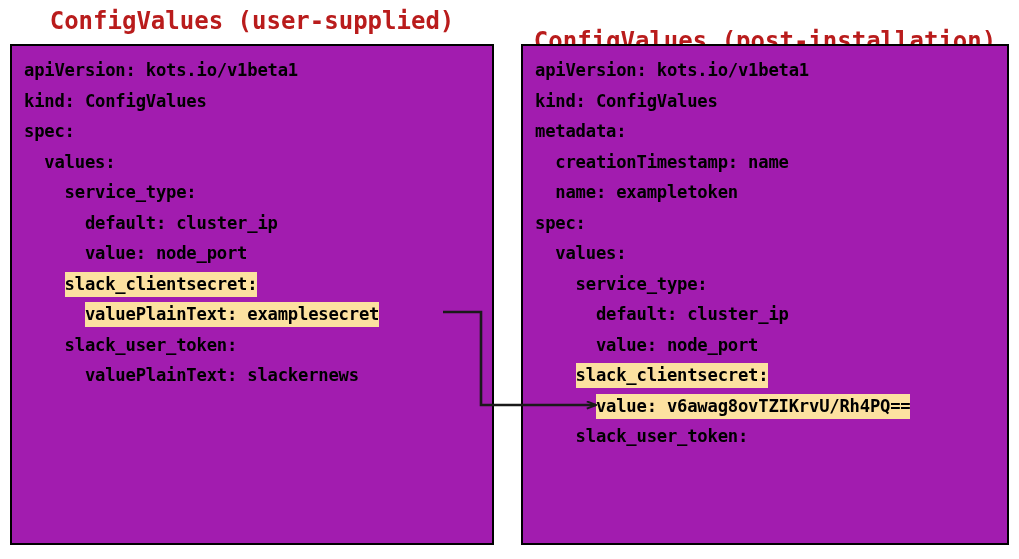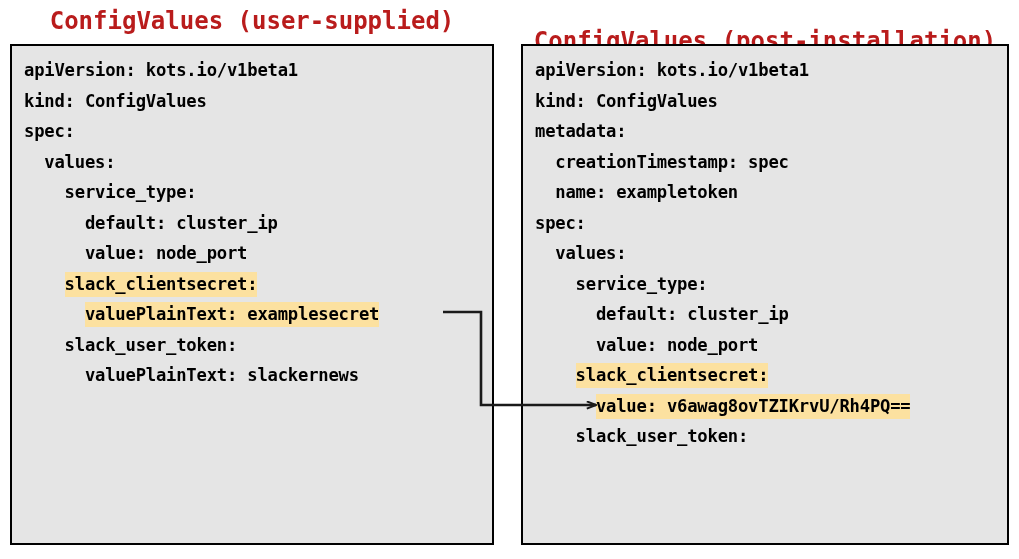--- a/index.html
+++ b/index.html
@@ -36,21 +36,21 @@
   }
   #title-left  { left: 10px;  width: 484px; }
   #title-right { left: 521px; width: 488px; margin-top: 20px; }
 
   
   .panel {
     position: absolute;
     top: 44px;
     height: 501px;
     box-sizing: border-box;
-    background: #e5e5e5;
+    background: #a21caf;
     border: 2px solid #000000;
     overflow: hidden;
   }
   #panel-left  { left: 10px;  width: 484px; }
   #panel-right { left: 521px; width: 488px; }
 
   .code-block {
     position: absolute;
     top: 9px;
     left: 12px;
@@ -109,21 +109,21 @@
       </div>
   </div>
 
   <div class="panel-title" id="title-right">ConfigValues (post-installation)</div>
 
   <div class="panel" id="panel-right">
     <div class="code-block" id="code-right">
         <div class="code-line"><span class="seg">apiVersion: kots.io/v1beta1</span></div>
         <div class="code-line"><span class="seg">kind: ConfigValues</span></div>
         <div class="code-line"><span class="seg">metadata:</span></div>
-        <div class="code-line"><span>  </span><span class="seg">creationTimestamp: spec</span></div>
+        <div class="code-line"><span>  </span><span class="seg">creationTimestamp: name</span></div>
         <div class="code-line"><span>  </span><span class="seg">name: exampletoken</span></div>
         <div class="code-line"><span class="seg">spec:</span></div>
         <div class="code-line"><span>  </span><span class="seg">values:</span></div>
         <div class="code-line"><span>    </span><span class="seg">service_type:</span></div>
         <div class="code-line"><span>      </span><span class="seg">default: cluster_ip</span></div>
         <div class="code-line"><span>      </span><span class="seg">value: node_port</span></div>
         <div class="code-line hl"><span>    </span><span class="seg">slack_clientsecret:</span></div>
         <div class="code-line hl"><span>      </span><span class="seg">value: v6awag8ovTZIKrvU/Rh4PQ==</span></div>
         <div class="code-line"><span>    </span><span class="seg">slack_user_token:</span></div>
         <div class="code-line"><span>      </span></div>

